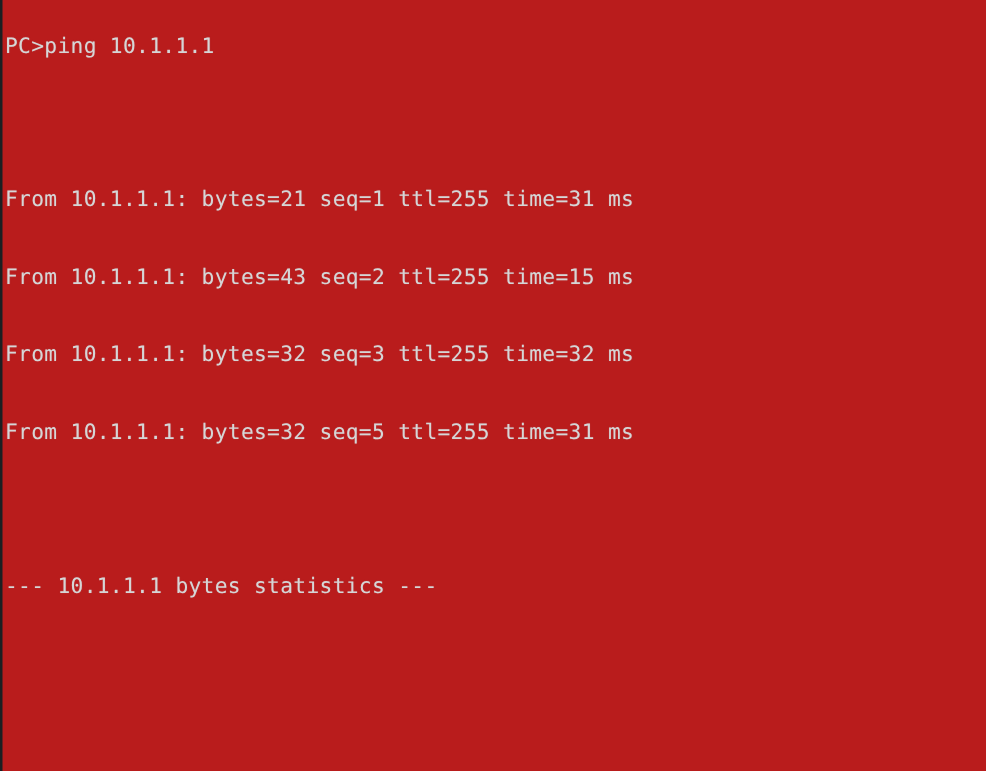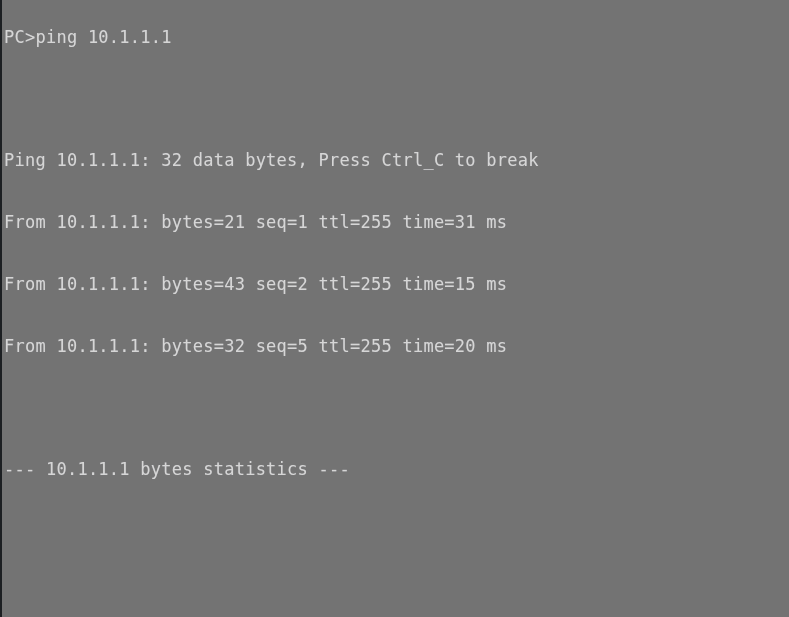--- a/index.html
+++ b/index.html
@@ -51,30 +51,30 @@
     height: 20.6px;
     white-space: pre;
   }
   .line.blank {
     color: transparent;
   }
 </style>
 </head>
 <body style="background: rgb(0, 0, 0);">
 
-<div id="terminal" style="background: #737373;">
+<div id="terminal" style="background: #b91c1c;">
 
   <div id="frame-edge-left" style="background: rgb(28, 31, 34);"></div>
 
   <pre id="console-output" style="color: rgb(214, 214, 214);">    <span class="line">PC&gt;ping 10.1.1.1</span>
     <span class="line blank"> </span>
-    <span class="line">Ping 10.1.1.1: 32 data bytes, Press Ctrl_C to break</span>
     <span class="line">From 10.1.1.1: bytes=21 seq=1 ttl=255 time=31 ms</span>
     <span class="line">From 10.1.1.1: bytes=43 seq=2 ttl=255 time=15 ms</span>
-    <span class="line">From 10.1.1.1: bytes=32 seq=5 ttl=255 time=20 ms</span>
+    <span class="line">From 10.1.1.1: bytes=32 seq=3 ttl=255 time=32 ms</span>
+    <span class="line">From 10.1.1.1: bytes=32 seq=5 ttl=255 time=31 ms</span>
     <span class="line blank"> </span>
     <span class="line">--- 10.1.1.1 bytes statistics ---</span>
     
     
     
     
     
     
     
     

